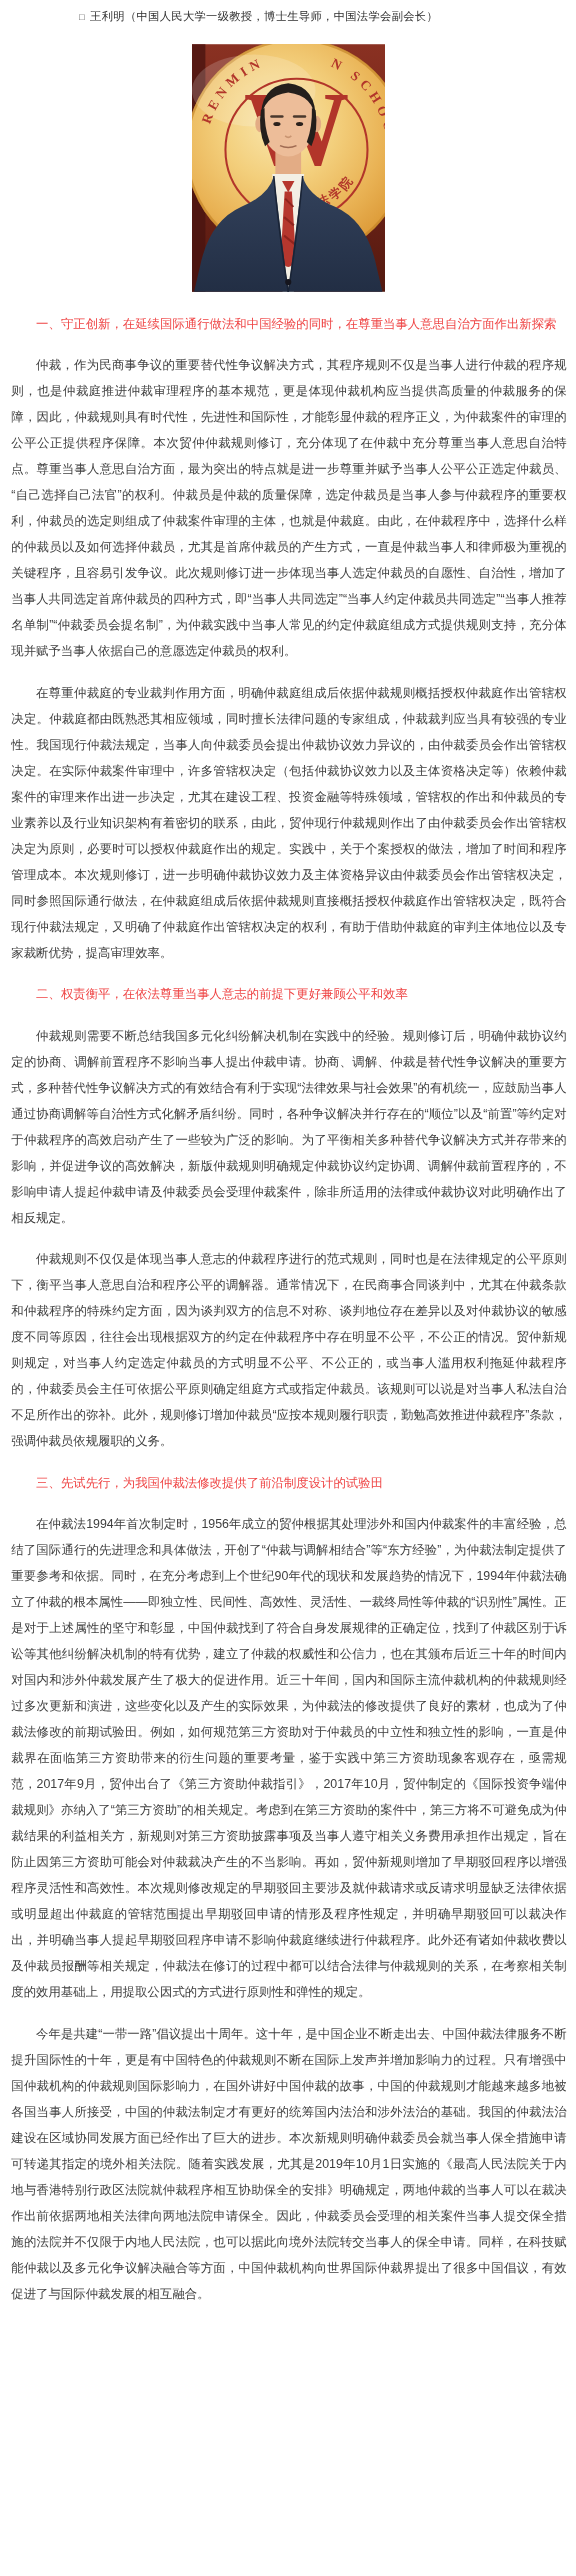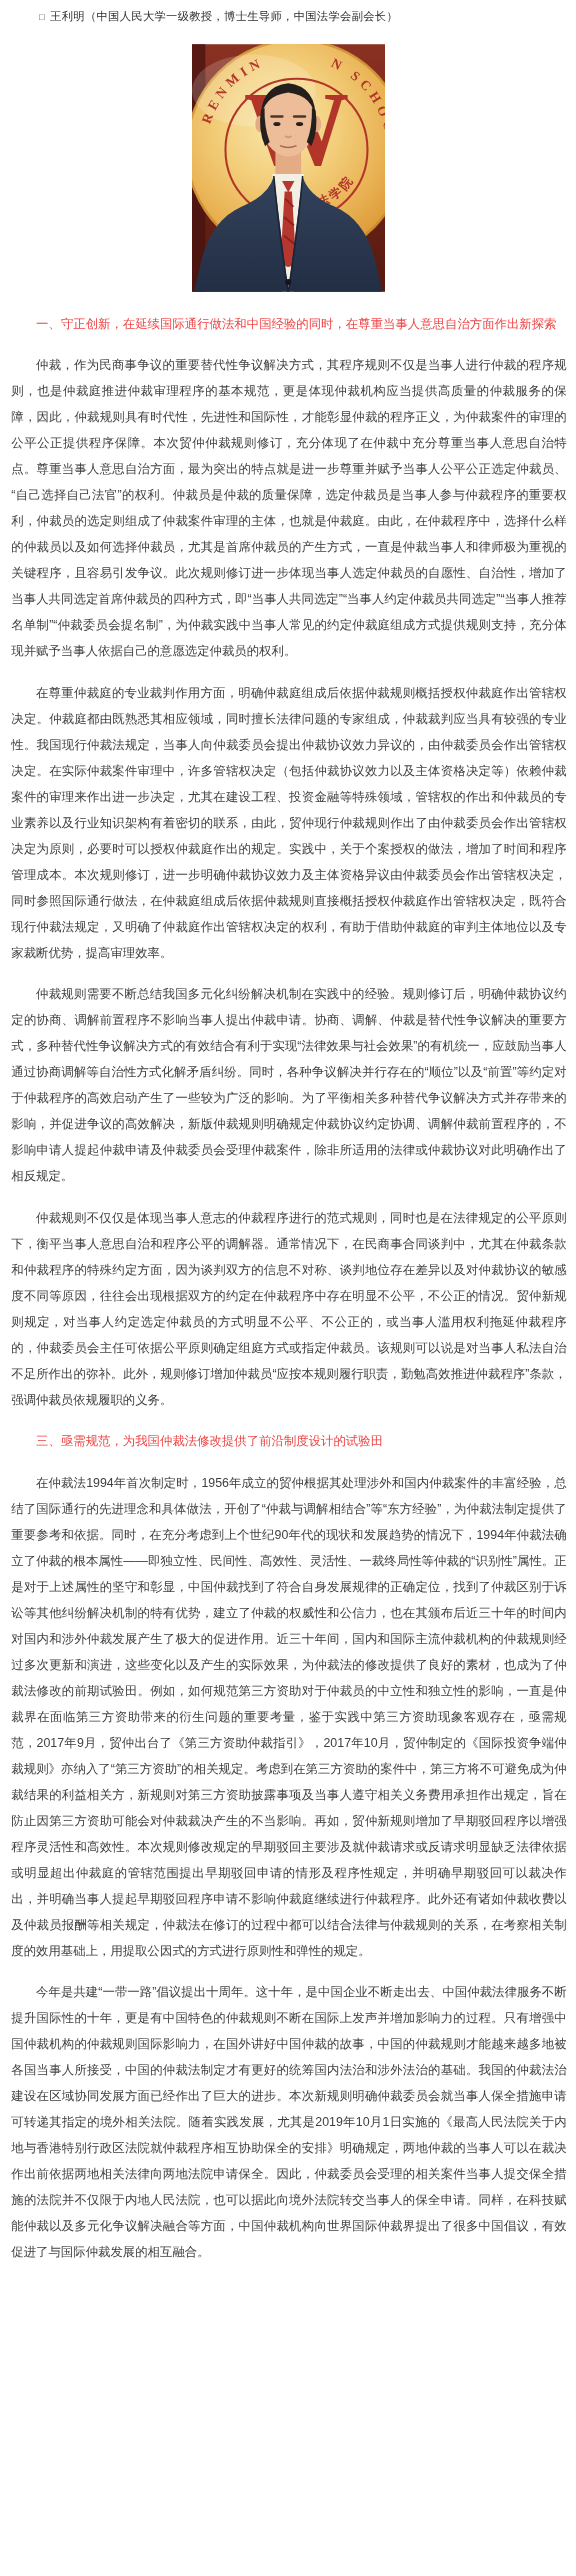--- a/index.html
+++ b/index.html
@@ -11,20 +11,21 @@
     margin: 0 auto;
     background: #ffffff;
     overflow: hidden;
   }
   .byline {
     padding: 9.3px 10.3px 0 39px;
     font-size: 11.3px;
     line-height: 15.5px;
     color: #2f2f2f;
     letter-spacing: 0.3px;
+    margin-left: 40px;
   }
   .byline .marker {
     font-size: 9.3px;
     color: #444;
     margin-right: 5.2px;
     position: relative;
     top: -0.5px;
   }
   .photo-wrap {
     width: 193px;
@@ -135,21 +136,22 @@
         <path d="M 215 256 Q 206 360 187 481" stroke="#1a2436" stroke-width="3" fill="none"></path>
         <circle cx="187" cy="462" r="6" fill="#15151d"></circle>
       </g>
     </svg>
   </div>
 
   <main class="article" id="article-body">
       <h2 class="para heading">一、守正创新，在延续国际通行做法和中国经验的同时，在尊重当事人意思自治方面作出新探索</h2>
       <p class="para">仲裁，作为民商事争议的重要替代性争议解决方式，其程序规则不仅是当事人进行仲裁的程序规则，也是仲裁庭推进仲裁审理程序的基本规范，更是体现仲裁机构应当提供高质量的仲裁服务的保障，因此，仲裁规则具有时代性，先进性和国际性，才能彰显仲裁的程序正义，为仲裁案件的审理的公平公正提供程序保障。本次贸仲仲裁规则修订，充分体现了在仲裁中充分尊重当事人意思自治特点。尊重当事人意思自治方面，最为突出的特点就是进一步尊重并赋予当事人公平公正选定仲裁员、“自己选择自己法官”的权利。仲裁员是仲裁的质量保障，选定仲裁员是当事人参与仲裁程序的重要权利，仲裁员的选定则组成了仲裁案件审理的主体，也就是仲裁庭。由此，在仲裁程序中，选择什么样的仲裁员以及如何选择仲裁员，尤其是首席仲裁员的产生方式，一直是仲裁当事人和律师极为重视的关键程序，且容易引发争议。此次规则修订进一步体现当事人选定仲裁员的自愿性、自治性，增加了当事人共同选定首席仲裁员的四种方式，即“当事人共同选定”“当事人约定仲裁员共同选定”“当事人推荐名单制”“仲裁委员会提名制”，为仲裁实践中当事人常见的约定仲裁庭组成方式提供规则支持，充分体现并赋予当事人依据自己的意愿选定仲裁员的权利。</p>
       <p class="para">在尊重仲裁庭的专业裁判作用方面，明确仲裁庭组成后依据仲裁规则概括授权仲裁庭作出管辖权决定。仲裁庭都由既熟悉其相应领域，同时擅长法律问题的专家组成，仲裁裁判应当具有较强的专业性。我国现行仲裁法规定，当事人向仲裁委员会提出仲裁协议效力异议的，由仲裁委员会作出管辖权决定。在实际仲裁案件审理中，许多管辖权决定（包括仲裁协议效力以及主体资格决定等）依赖仲裁案件的审理来作出进一步决定，尤其在建设工程、投资金融等特殊领域，管辖权的作出和仲裁员的专业素养以及行业知识架构有着密切的联系，由此，贸仲现行仲裁规则作出了由仲裁委员会作出管辖权决定为原则，必要时可以授权仲裁庭作出的规定。实践中，关于个案授权的做法，增加了时间和程序管理成本。本次规则修订，进一步明确仲裁协议效力及主体资格异议由仲裁委员会作出管辖权决定，同时参照国际通行做法，在仲裁庭组成后依据仲裁规则直接概括授权仲裁庭作出管辖权决定，既符合现行仲裁法规定，又明确了仲裁庭作出管辖权决定的权利，有助于借助仲裁庭的审判主体地位以及专家裁断优势，提高审理效率。</p>
+      <h2 class="para heading">二、权责衡平，在依法尊重当事人意志的前提下更好兼顾公平和效率</h2>
       <p class="para">仲裁规则需要不断总结我国多元化纠纷解决机制在实践中的经验。规则修订后，明确仲裁协议约定的协商、调解前置程序不影响当事人提出仲裁申请。协商、调解、仲裁是替代性争议解决的重要方式，多种替代性争议解决方式的有效结合有利于实现“法律效果与社会效果”的有机统一，应鼓励当事人通过协商调解等自治性方式化解矛盾纠纷。同时，各种争议解决并行存在的“顺位”以及“前置”等约定对于仲裁程序的高效启动产生了一些较为广泛的影响。为了平衡相关多种替代争议解决方式并存带来的影响，并促进争议的高效解决，新版仲裁规则明确规定仲裁协议约定协调、调解仲裁前置程序的，不影响申请人提起仲裁申请及仲裁委员会受理仲裁案件，除非所适用的法律或仲裁协议对此明确作出了相反规定。</p>
       <p class="para">仲裁规则不仅仅是体现当事人意志的仲裁程序进行的范式规则，同时也是在法律规定的公平原则下，衡平当事人意思自治和程序公平的调解器。通常情况下，在民商事合同谈判中，尤其在仲裁条款和仲裁程序的特殊约定方面，因为谈判双方的信息不对称、谈判地位存在差异以及对仲裁协议的敏感度不同等原因，往往会出现根据双方的约定在仲裁程序中存在明显不公平，不公正的情况。贸仲新规则规定，对当事人约定选定仲裁员的方式明显不公平、不公正的，或当事人滥用权利拖延仲裁程序的，仲裁委员会主任可依据公平原则确定组庭方式或指定仲裁员。该规则可以说是对当事人私法自治不足所作出的弥补。此外，规则修订增加仲裁员“应按本规则履行职责，勤勉高效推进仲裁程序”条款，强调仲裁员依规履职的义务。</p>
-      <h2 class="para heading">三、亟需规范，为我国仲裁法修改提供了前沿制度设计的试验田</h2>
+      <h2 class="para heading">三、先试先行，为我国仲裁法修改提供了前沿制度设计的试验田</h2>
       <p class="para">在仲裁法1994年首次制定时，1956年成立的贸仲根据其处理涉外和国内仲裁案件的丰富经验，总结了国际通行的先进理念和具体做法，开创了“仲裁与调解相结合”等“东方经验”，为仲裁法制定提供了重要参考和依据。同时，在充分考虑到上个世纪90年代的现状和发展趋势的情况下，1994年仲裁法确立了仲裁的根本属性——即独立性、民间性、高效性、灵活性、一裁终局性等仲裁的“识别性”属性。正是对于上述属性的坚守和彰显，中国仲裁找到了符合自身发展规律的正确定位，找到了仲裁区别于诉讼等其他纠纷解决机制的特有优势，建立了仲裁的权威性和公信力，也在其颁布后近三十年的时间内对国内和涉外仲裁发展产生了极大的促进作用。近三十年间，国内和国际主流仲裁机构的仲裁规则经过多次更新和演进，这些变化以及产生的实际效果，为仲裁法的修改提供了良好的素材，也成为了仲裁法修改的前期试验田。例如，如何规范第三方资助对于仲裁员的中立性和独立性的影响，一直是仲裁界在面临第三方资助带来的衍生问题的重要考量，鉴于实践中第三方资助现象客观存在，亟需规范，2017年9月，贸仲出台了《第三方资助仲裁指引》，2017年10月，贸仲制定的《国际投资争端仲裁规则》亦纳入了“第三方资助”的相关规定。考虑到在第三方资助的案件中，第三方将不可避免成为仲裁结果的利益相关方，新规则对第三方资助披露事项及当事人遵守相关义务费用承担作出规定，旨在防止因第三方资助可能会对仲裁裁决产生的不当影响。再如，贸仲新规则增加了早期驳回程序以增强程序灵活性和高效性。本次规则修改规定的早期驳回主要涉及就仲裁请求或反请求明显缺乏法律依据或明显超出仲裁庭的管辖范围提出早期驳回申请的情形及程序性规定，并明确早期驳回可以裁决作出，并明确当事人提起早期驳回程序申请不影响仲裁庭继续进行仲裁程序。此外还有诸如仲裁收费以及仲裁员报酬等相关规定，仲裁法在修订的过程中都可以结合法律与仲裁规则的关系，在考察相关制度的效用基础上，用提取公因式的方式进行原则性和弹性的规定。</p>
       <p class="para">今年是共建“一带一路”倡议提出十周年。这十年，是中国企业不断走出去、中国仲裁法律服务不断提升国际性的十年，更是有中国特色的仲裁规则不断在国际上发声并增加影响力的过程。只有增强中国仲裁机构的仲裁规则国际影响力，在国外讲好中国仲裁的故事，中国的仲裁规则才能越来越多地被各国当事人所接受，中国的仲裁法制定才有更好的统筹国内法治和涉外法治的基础。我国的仲裁法治建设在区域协同发展方面已经作出了巨大的进步。本次新规则明确仲裁委员会就当事人保全措施申请可转递其指定的境外相关法院。随着实践发展，尤其是2019年10月1日实施的《最高人民法院关于内地与香港特别行政区法院就仲裁程序相互协助保全的安排》明确规定，两地仲裁的当事人可以在裁决作出前依据两地相关法律向两地法院申请保全。因此，仲裁委员会受理的相关案件当事人提交保全措施的法院并不仅限于内地人民法院，也可以据此向境外法院转交当事人的保全申请。同样，在科技赋能仲裁以及多元化争议解决融合等方面，中国仲裁机构向世界国际仲裁界提出了很多中国倡议，有效促进了与国际仲裁发展的相互融合。</p>
     </main>
 
 </div>
 
 
 </body></html>

